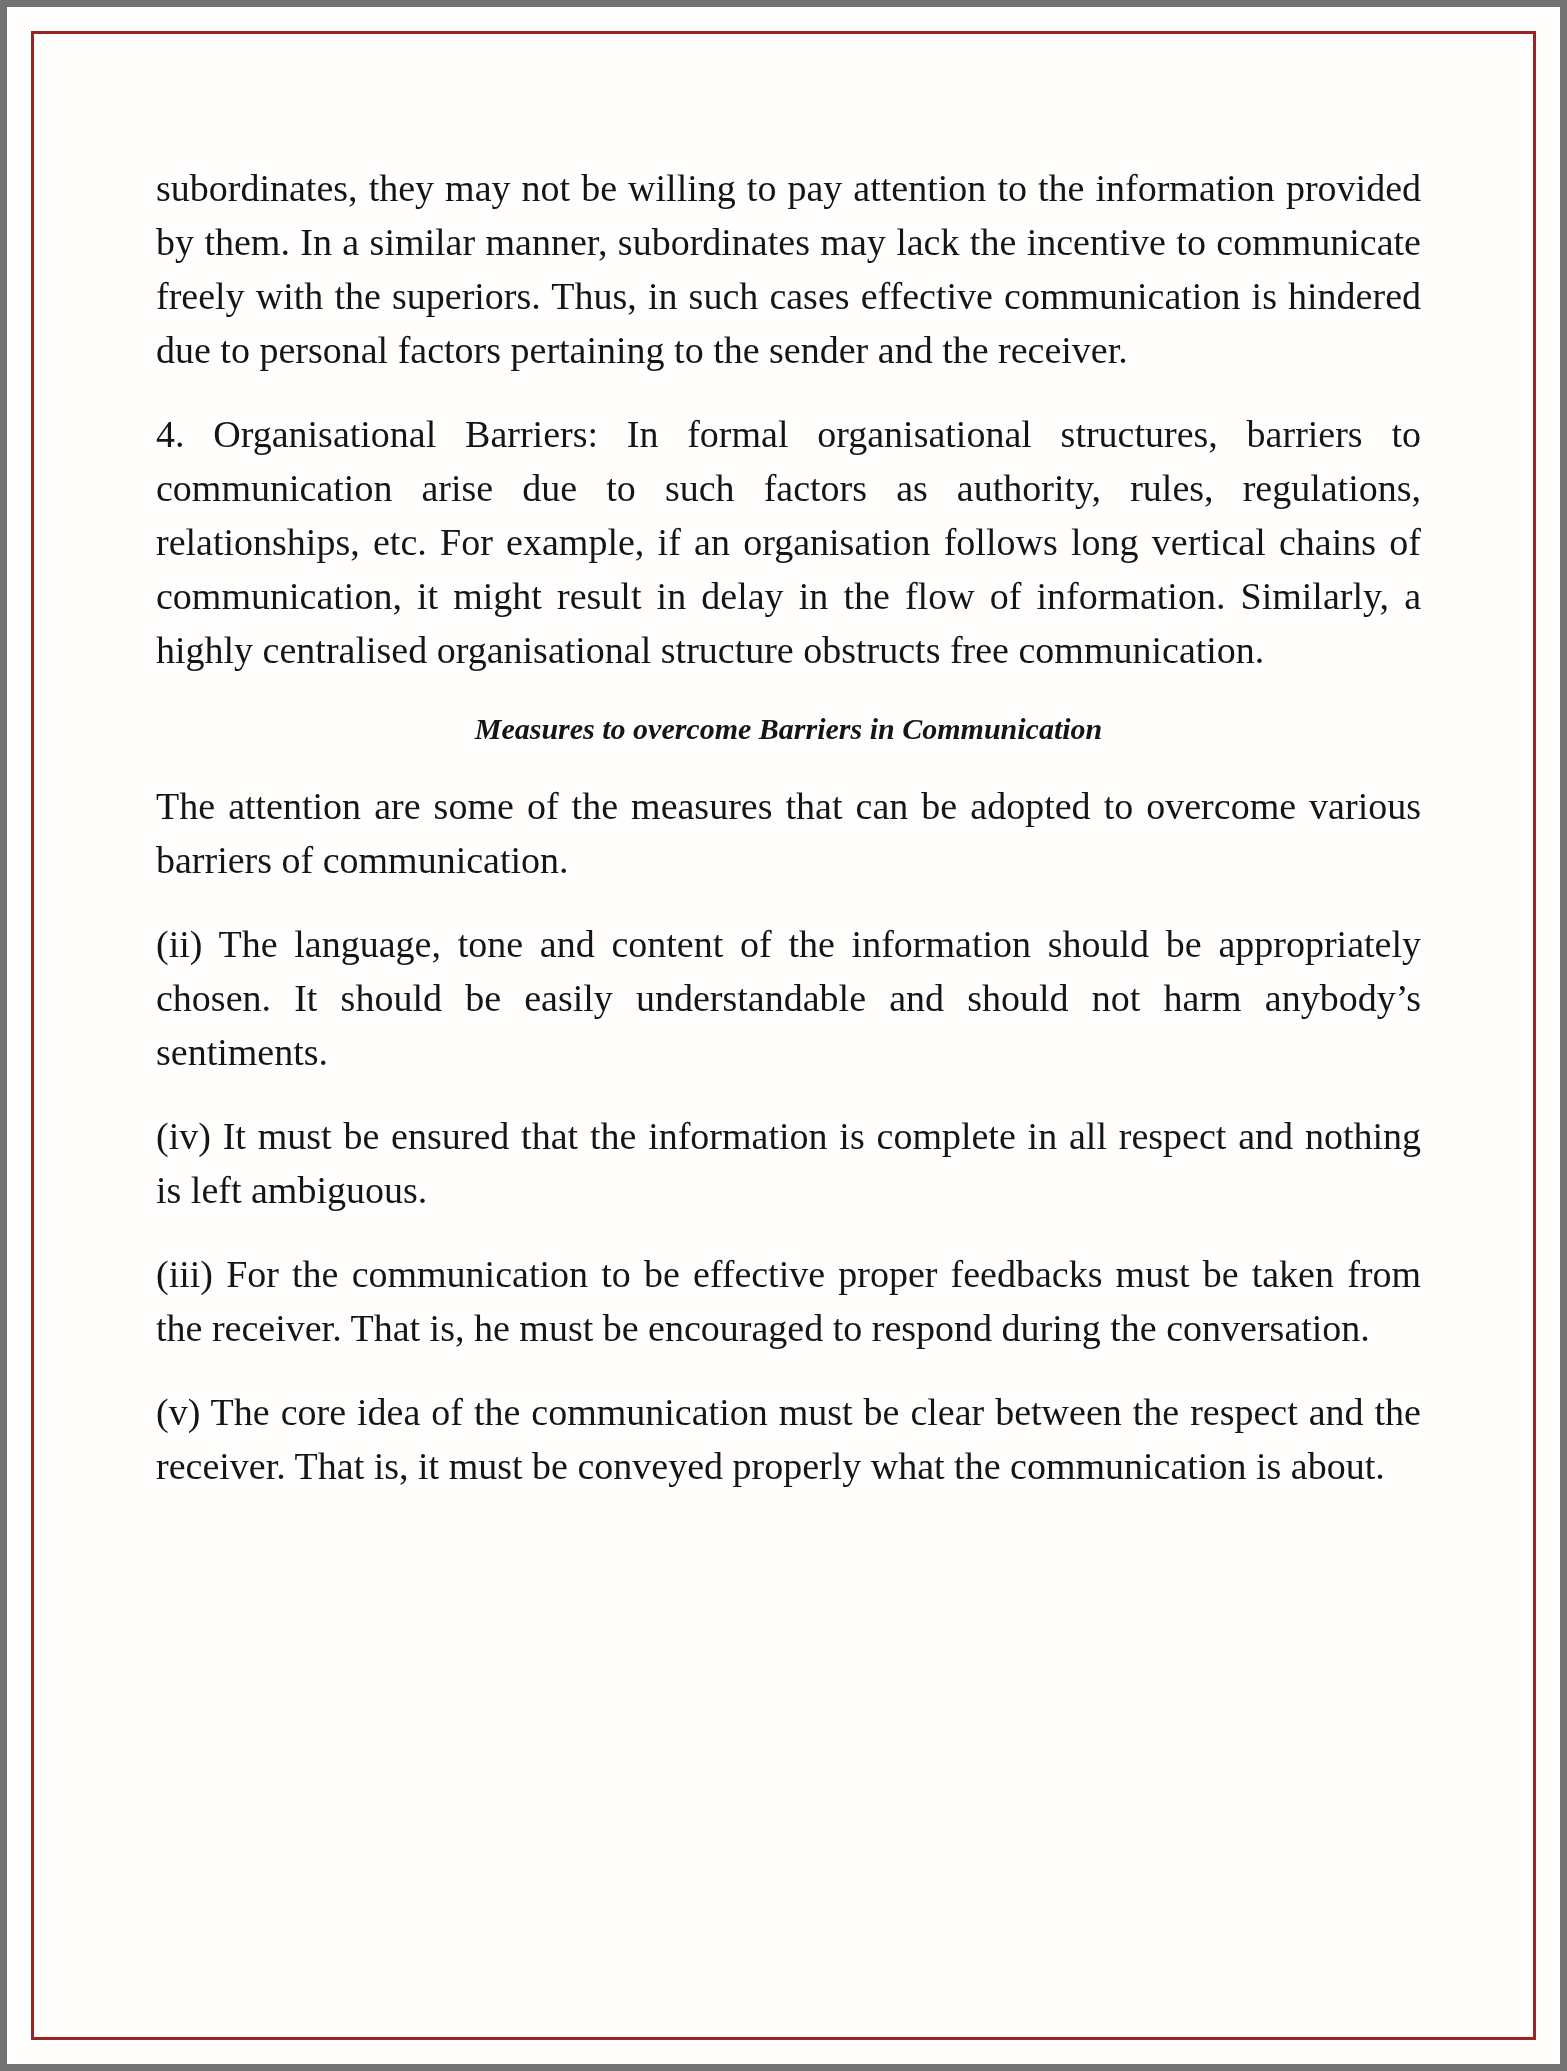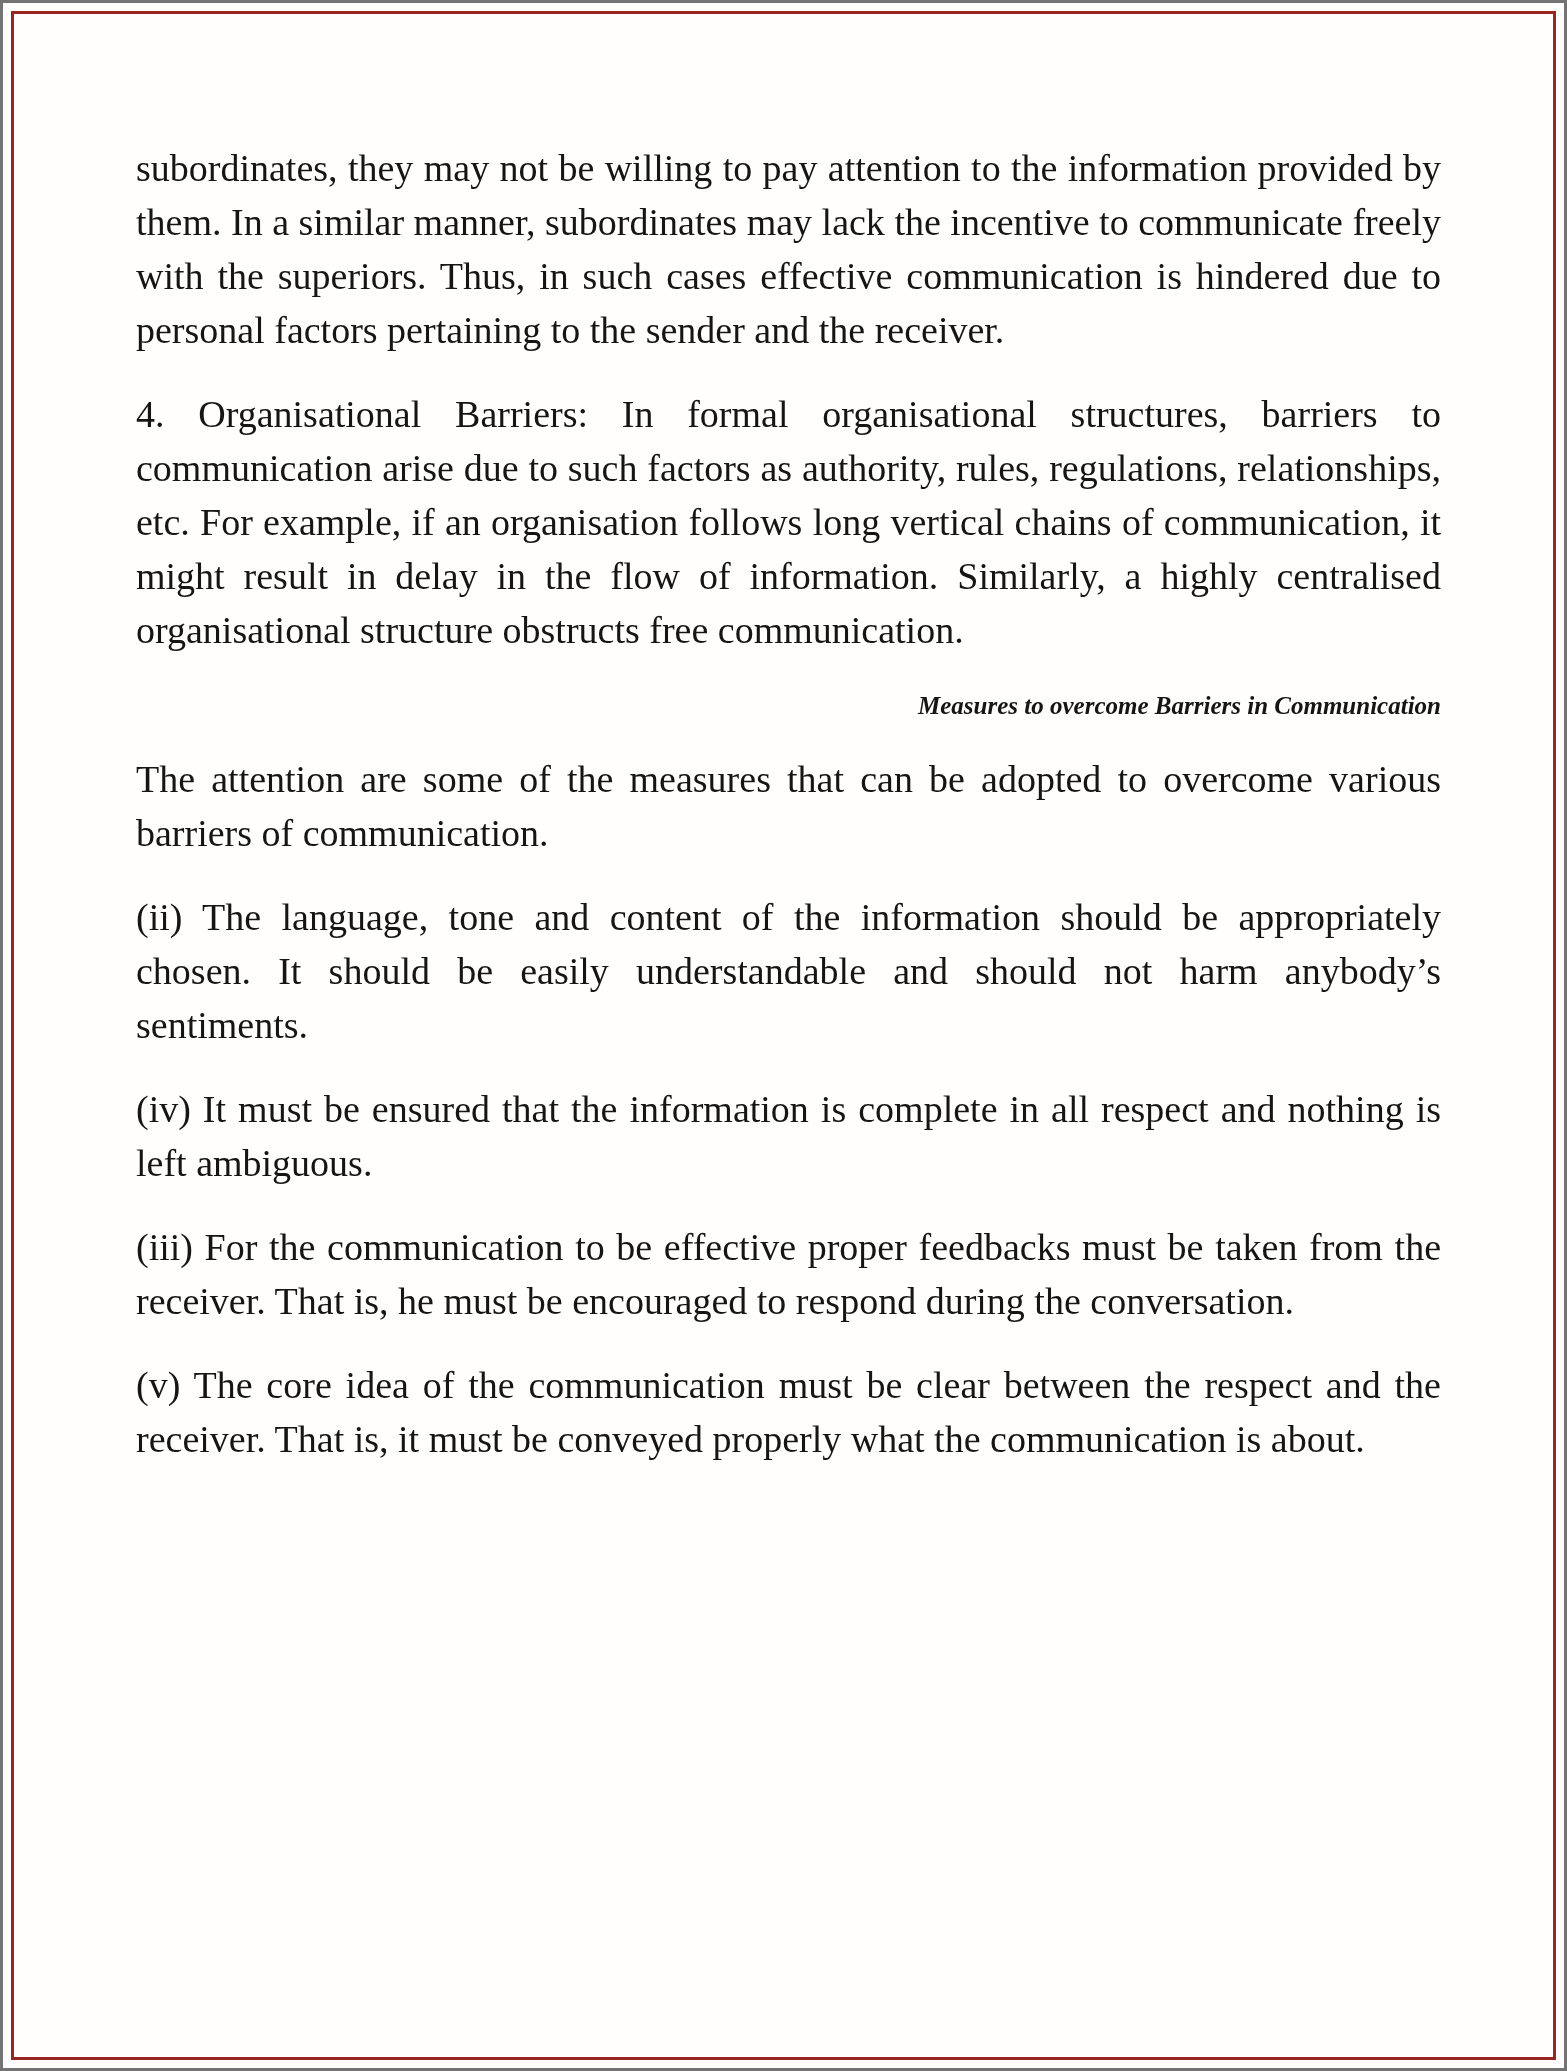--- a/index.html
+++ b/index.html
@@ -4,22 +4,22 @@
 <style>
   html, body {
     margin: 0;
     padding: 0;
     background: #ffffff;
   }
   .page-frame {
     width: 1567px;
     height: 2071px;
     box-sizing: border-box;
-    border: 3px solid #737373;
-    padding: 8px;
+    border: 7px solid #737373;
+    padding: 24px;
     background: #fffefc;
   }
   .page-inner {
     width: 100%;
     height: 100%;
     box-sizing: border-box;
     border: 3px solid #9a2323;
     padding: 128px 112px 0 122px;
     overflow: hidden;
     background: #fffefc;
@@ -31,27 +31,27 @@
     color: #151515;
     text-align: justify;
     margin: 0 0 30px 0;
   }
   .doc-text p .lead-bold {
     font-weight: normal;
     margin-top: 23px;
   }
   .doc-text h2.section-heading {
     font-family: "Liberation Serif", serif;
-    font-size: 25px;
+    font-size: 30px;
     line-height: 1.42;
     color: #151515;
     font-weight: bold;
     font-style: italic;
     margin: 0 0 30px 0;
-    text-align: right;
+    text-align: center;
   }
 </style>
 </head>
 <body>
 
 <div class="page-frame">
   <div class="page-inner">
     <div class="doc-text">
 
       <p>

